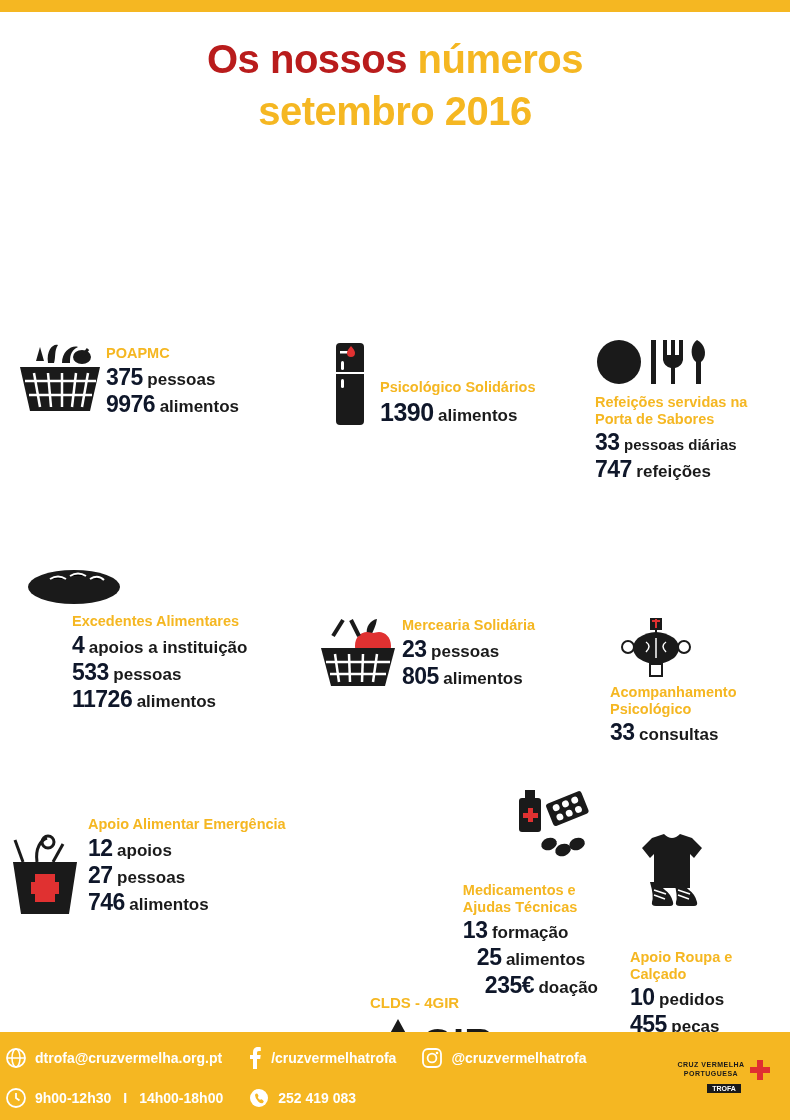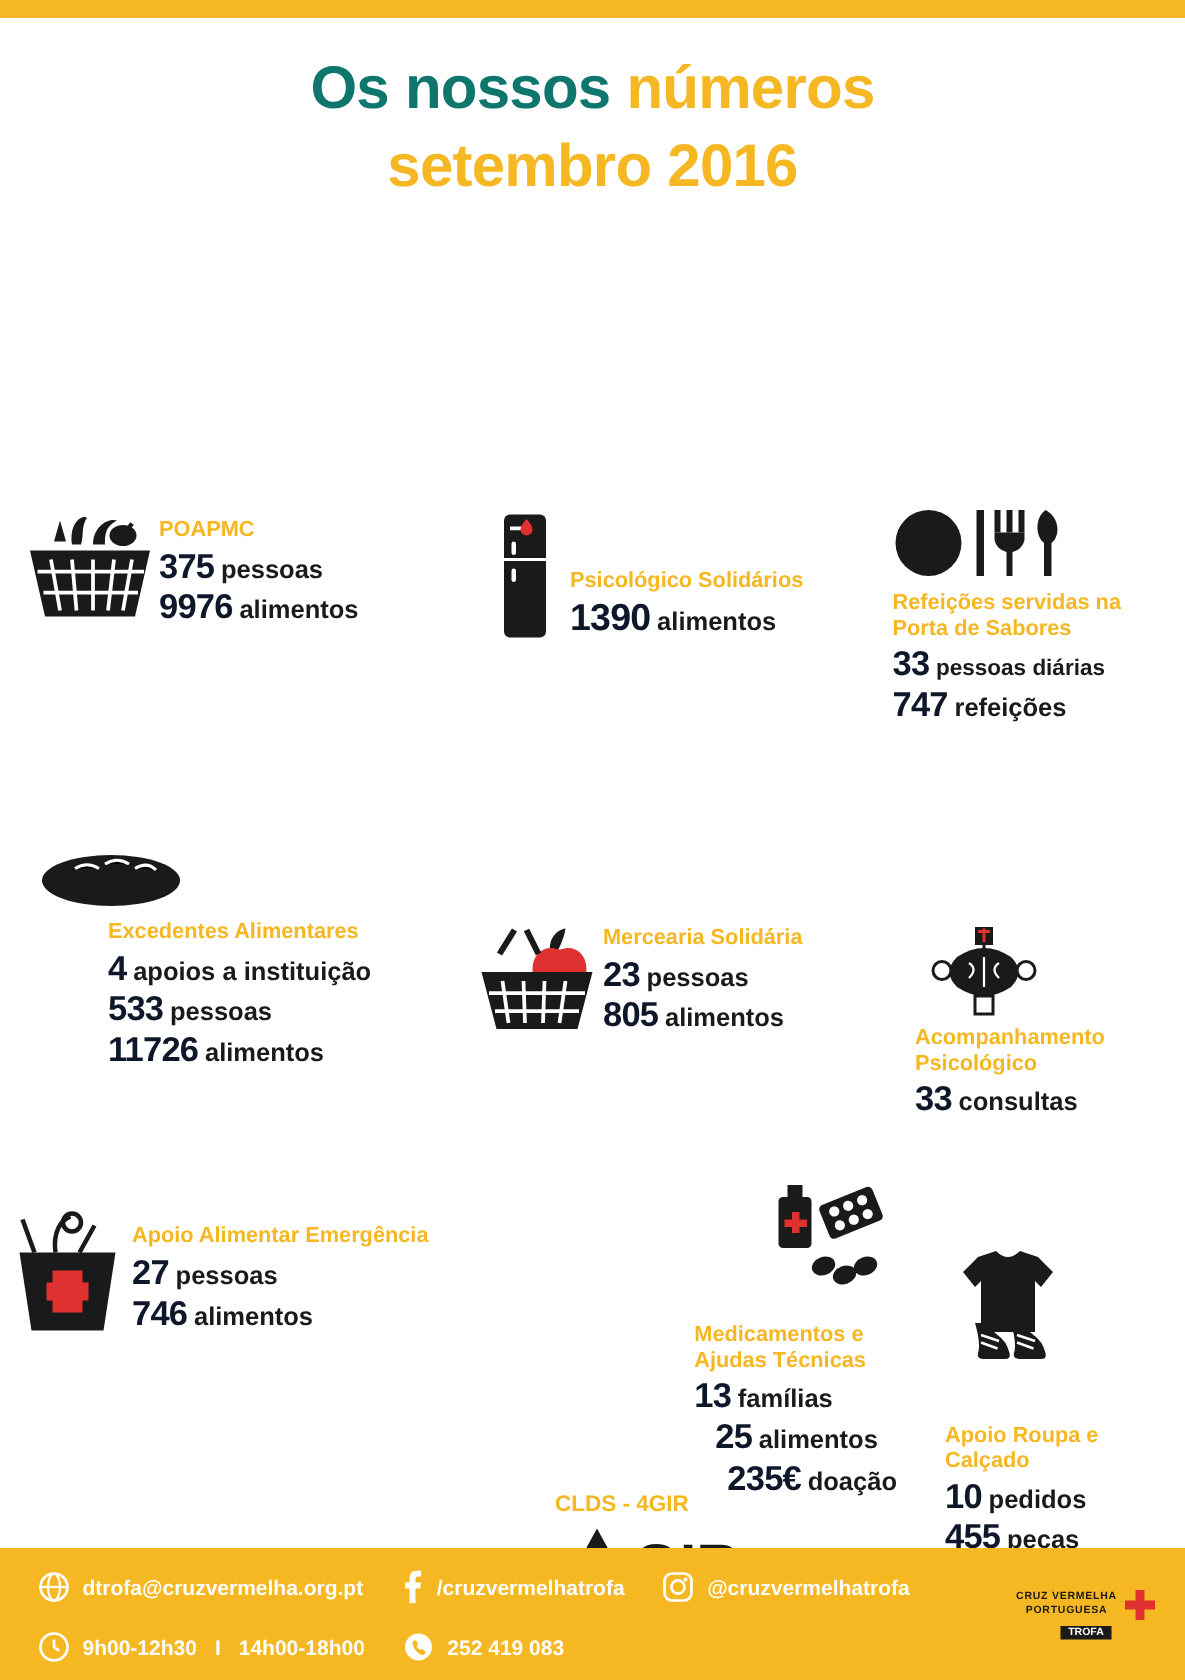--- a/index.html
+++ b/index.html
@@ -10,21 +10,21 @@
     position: relative;
     overflow: hidden;
   }
   .top-bar { width: 100%; height: 12px; background: #f5b722; }
 
   .header { text-align: center; padding-top: 22px; }
   .header h1 {
     font-size: 40px; font-weight: bold; color: #f5b722; line-height: 1.25;
     letter-spacing: -0.5px;
   }
-  .header .line1 .grey { color: #0f766e; }
+  .header .line1 .grey { color: #b91c1c; }
   .header .line2 { margin-top: 2px; }
 
   .grid {
     position: relative;
     margin-top: 50px;
     padding: 0 18px;
   }
 
   .item { display: flex; align-items: flex-end; }
   .icon-box { flex: 0 0 auto; display: flex; align-items: center; justify-content: center; }
@@ -54,21 +54,21 @@
   
   .blk { position: absolute; }
 
   
   .footer {
     position: absolute; left: 0; bottom: 0;
     width: 790px; height: 88px;
     background: #f5b722;
     color: #ffffff;
   }
-  .footer .f-row { display: flex; align-items: center; height: 44px; padding-left: 26px; }
+  .footer .f-row { display: flex; align-items: center; height: 44px; padding-left: 6px; }
   .footer .f-item { display: flex; align-items: center; margin-right: 26px; font-weight: bold; font-size: 14px; }
   .footer .f-item .gl { margin-right: 9px; display: flex; align-items: center; }
   .crest {
     position: absolute; right: 18px; top: 18px;
     width: 96px; height: 52px;
     display: flex; flex-direction: column; align-items: center; justify-content: center;
   }
   .crest .c-txt { font-size: 7px; font-weight: bold; color: #1a1a1a; letter-spacing: 0.5px; line-height: 1.25; text-align: center;}
   .crest .c-trofa { font-size: 7px; font-weight: bold; color: #fff; background:#1a1a1a; padding: 1px 5px; margin-top:3px; }
 
@@ -233,20 +233,21 @@
         <path d="M30 28 C28 14 34 6 40 4" stroke="#1a1a1a" stroke-width="3" fill="none"></path>
         <circle cx="41" cy="8" r="6" fill="none" stroke="#1a1a1a" stroke-width="3"></circle>
         <path d="M46 28 L56 10" stroke="#1a1a1a" stroke-width="3" fill="none"></path>
         <path d="M6 28 L70 28 L62 80 L14 80 Z" fill="#1a1a1a"></path>
         <rect x="28" y="40" width="20" height="28" fill="#e03131"></rect>
         <rect x="24" y="48" width="28" height="12" fill="#e03131"></rect>
       </svg>
     </div>
     <div class="texts" style="padding-top:40px;">
       <div class="label">Apoio Alimentar Emergência</div>
+      <div class="stat"><span class="num">12</span> <span class="unit">apoios</span></div>
       <div class="stat"><span class="num">27</span> <span class="unit">pessoas</span></div>
       <div class="stat"><span class="num">746</span> <span class="unit">alimentos</span></div>
     </div>
   </div>
 
   <div class="blk item" style="left:318px; top:600px; width:280px;flex-direction:column;">
     <div class="icon-box" style="width:86px;">
       <svg width="84" height="74" viewBox="0 0 84 74">
         <rect x="12" y="4" width="10" height="8" fill="#1a1a1a"></rect>
         <rect x="6" y="12" width="22" height="34" rx="3" fill="#1a1a1a"></rect>
@@ -266,21 +267,21 @@
         <g fill="#1a1a1a">
           <ellipse cx="36" cy="58" rx="8" ry="6" transform="rotate(-20 36 58)"></ellipse>
           <ellipse cx="50" cy="64" rx="8" ry="6" transform="rotate(-20 50 64)"></ellipse>
           <ellipse cx="64" cy="58" rx="8" ry="6" transform="rotate(-20 64 58)"></ellipse>
         </g>
       </svg>
     </div>
     <div class="texts" style="padding-top:22px;">
       <div class="label" style="white-space:pre-line;">Medicamentos e
 Ajudas Técnicas</div>
-      <div class="stat"><span class="num">13</span> <span class="unit">famílias</span></div>
+      <div class="stat"><span class="num">13</span> <span class="unit">formação</span></div>
       <div class="stat" style="padding-left:14px;"><span class="num">25</span> <span class="unit">alimentos</span></div>
       <div class="stat" style="padding-left:22px;"><span class="num">235€</span> <span class="unit">doação</span></div>
     </div>
   </div>
 
   <div class="blk" style="left:630px; top:645px; width:160px;">
     <div class="icon-box" style="justify-content:flex-start; height:78px;">
       <svg width="86" height="76" viewBox="0 0 86 76">
         <path d="M22 6 L34 2 q8 8 16 0 L62 6 L72 16 L64 26 L60 22 L60 56 L24 56 L24 22 L20 26 L12 16 Z" fill="#1a1a1a"></path>
         <g fill="#1a1a1a">

